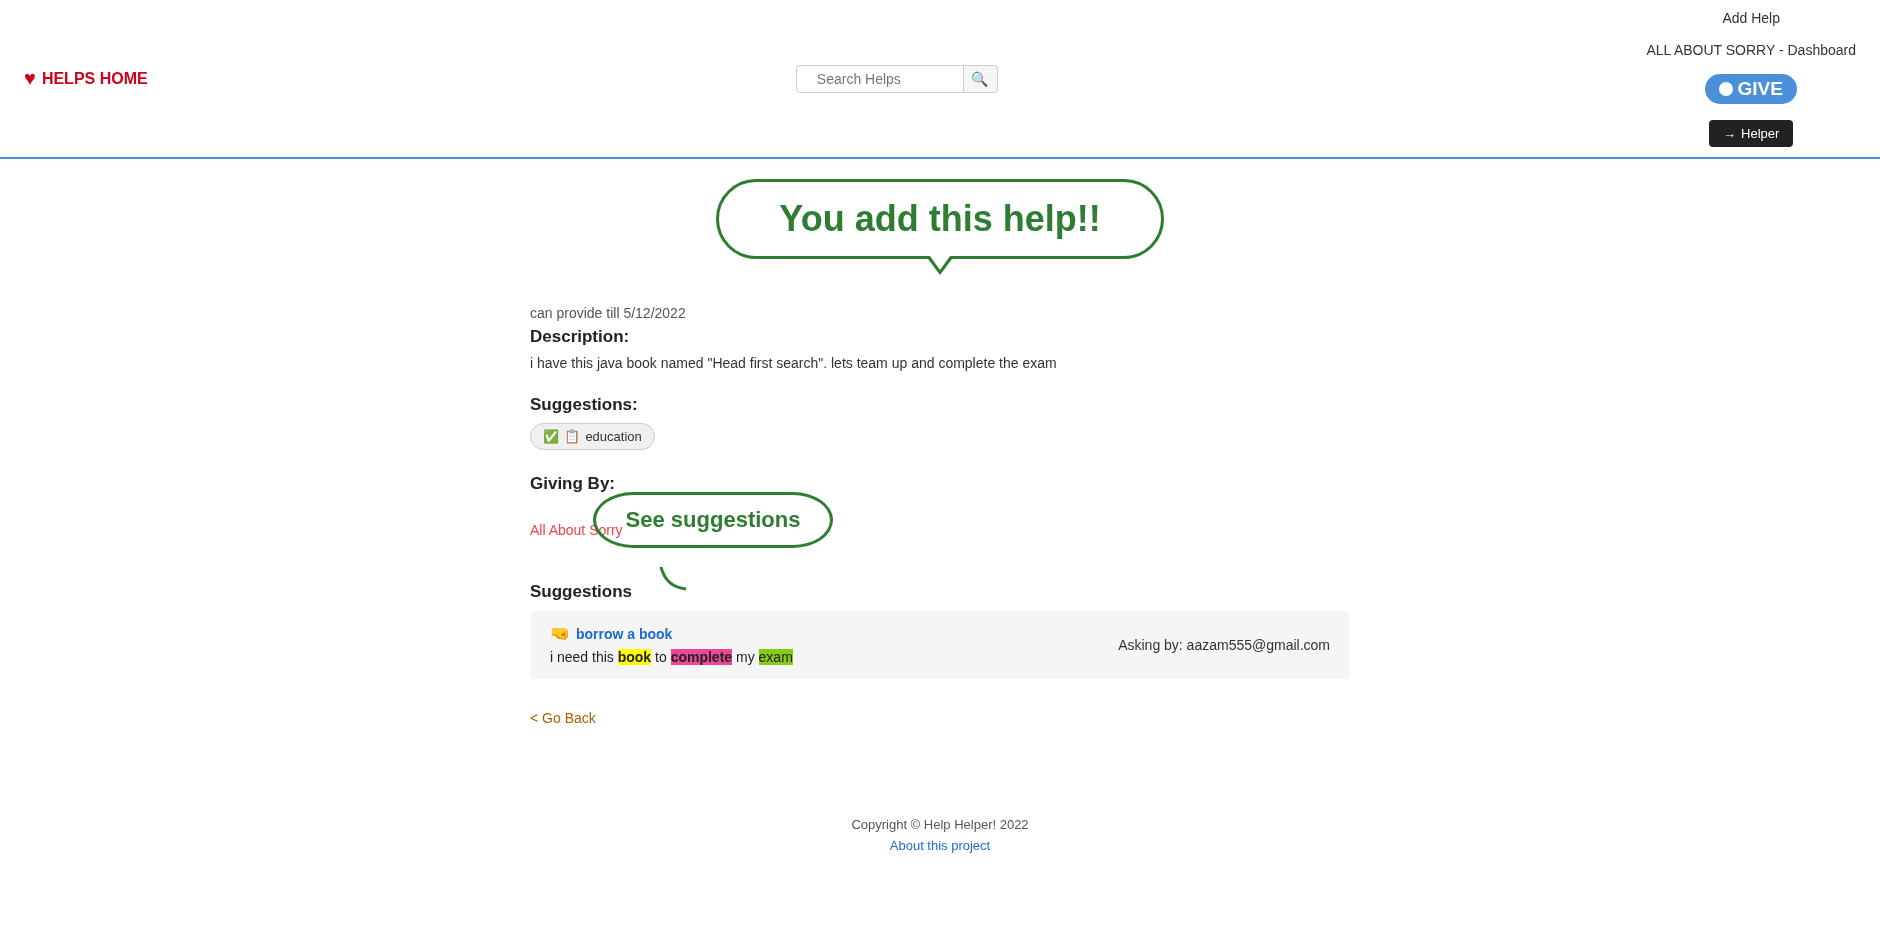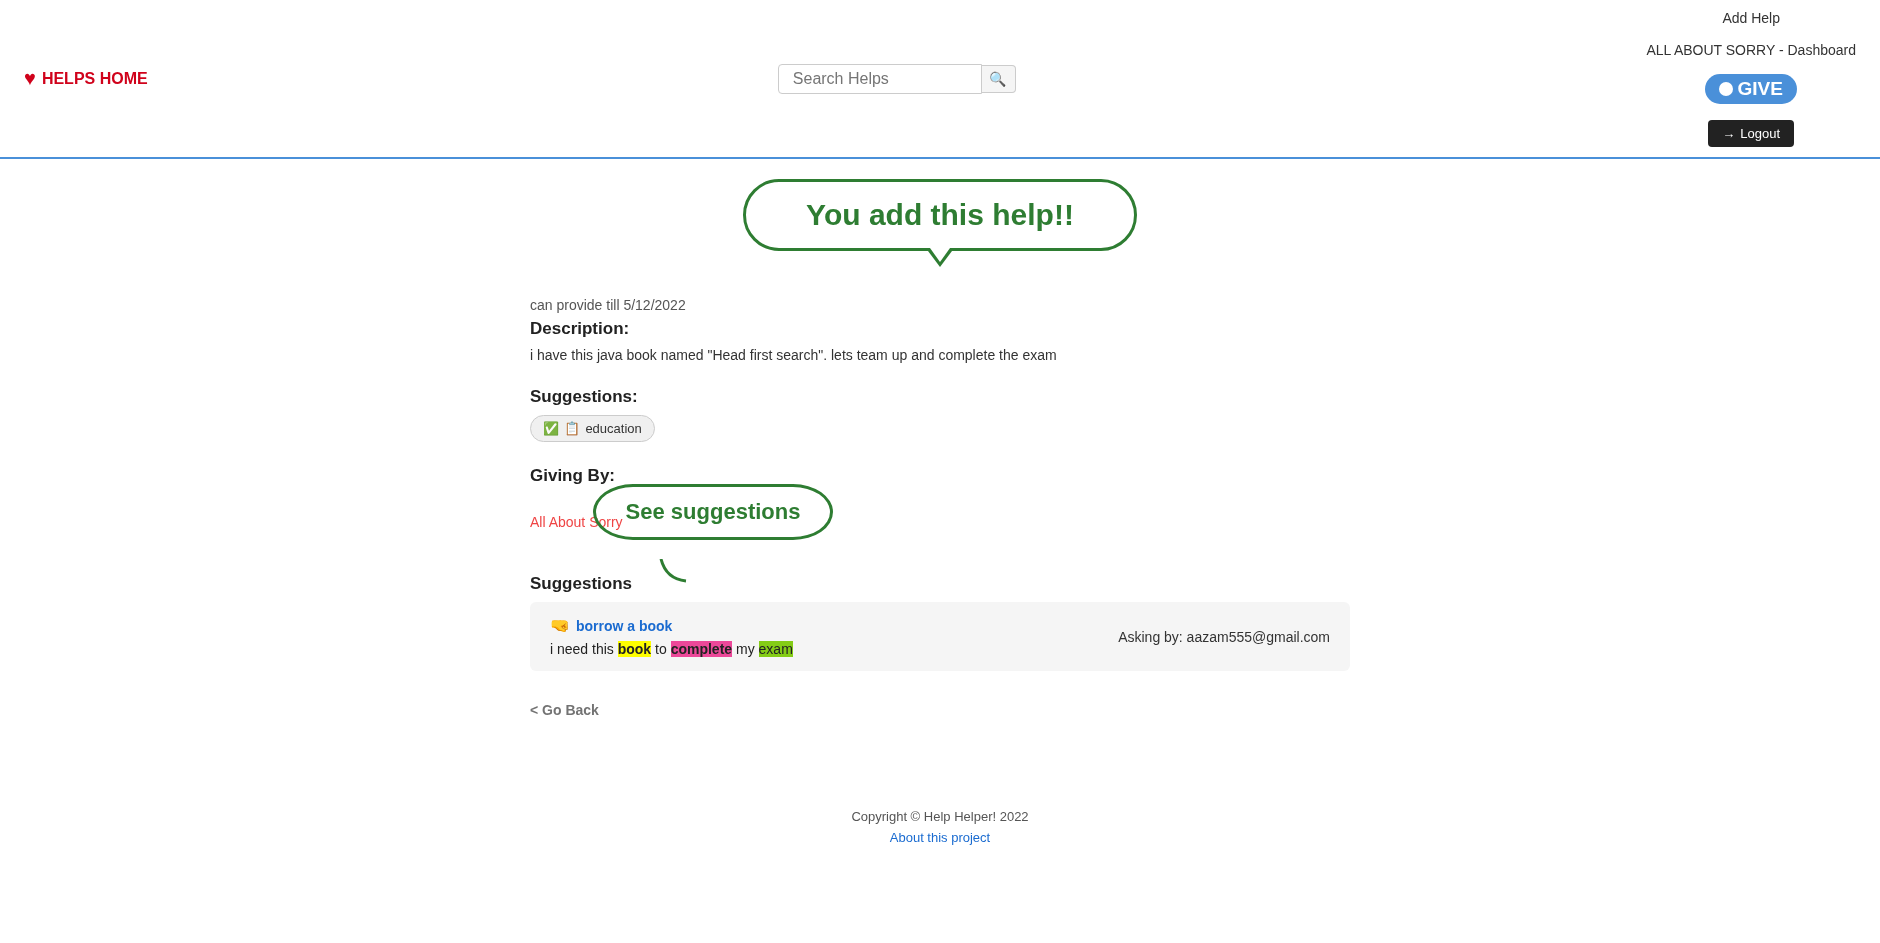--- a/index.html
+++ b/index.html
@@ -27,23 +27,23 @@
       color: #d0021b;
       font-size: 20px;
     }
     .nav-center {
       display: flex;
       align-items: center;
     }
     .search-input {
       border: 1px solid #ccc;
       border-radius: 4px 0 0 4px;
-      padding: 5px 14px;
-      font-size: 16px;
-      width: 204px;
+      padding: 5px 20px;
+      font-size: 14px;
+      width: 168px;
       outline: none;
     }
     .search-btn {
       border: 1px solid #ccc;
       border-left: none;
       border-radius: 0 4px 4px 0;
       padding: 5px 8px;
       background: #f5f5f5;
       cursor: pointer;
       font-size: 14px;
@@ -99,21 +99,21 @@
       position: relative;
     }
     .annotation-bubble-box {
       border: 3px solid #2e7d32;
       border-radius: 40px;
       padding: 16px 60px;
       display: inline-block;
     }
     .annotation-bubble-text {
       color: #2e7d32;
-      font-size: 30px;
+      font-size: 36px;
       font-weight: bold;
       white-space: nowrap;
     }
     
     .annotation-bubble-pointer {
       width: 0; height: 0;
       border-left: 12px solid transparent;
       border-right: 12px solid transparent;
       border-top: 16px solid #2e7d32;
       margin: 0 auto;
@@ -247,25 +247,24 @@
     }
     .asking-by {
       font-size: 14px;
       color: #333;
       white-space: nowrap;
       align-self: center;
     }
 
     
     .go-back-link {
-      color: #737373;
+      color: #a16207;
       font-size: 14px;
       text-decoration: none;
       cursor: pointer;
-      font-weight: bold;
     }
 
     
     footer {
       text-align: center;
       padding: 30px 10px 20px;
       color: #555;
       font-size: 13px;
     }
     .footer-about {
@@ -298,21 +297,21 @@
   </div>
   <div class="nav-right">
     <a class="nav-link">Add Help</a>
     <a class="nav-link">ALL ABOUT SORRY - Dashboard</a>
     <div class="give-toggle">
       <span class="toggle-dot"></span>
       <span>GIVE</span>
     </div>
     <button class="logout-btn">
       <span>→</span>
-      <span>Logout</span>
+      <span>Helper</span>
     </button>
   </div>
 </nav>
 
 <div class="main-content">
 
   
   <div class="bubble-wrapper">
     <div class="annotation-bubble-box">
       <span class="annotation-bubble-text">You add this help!!</span>

